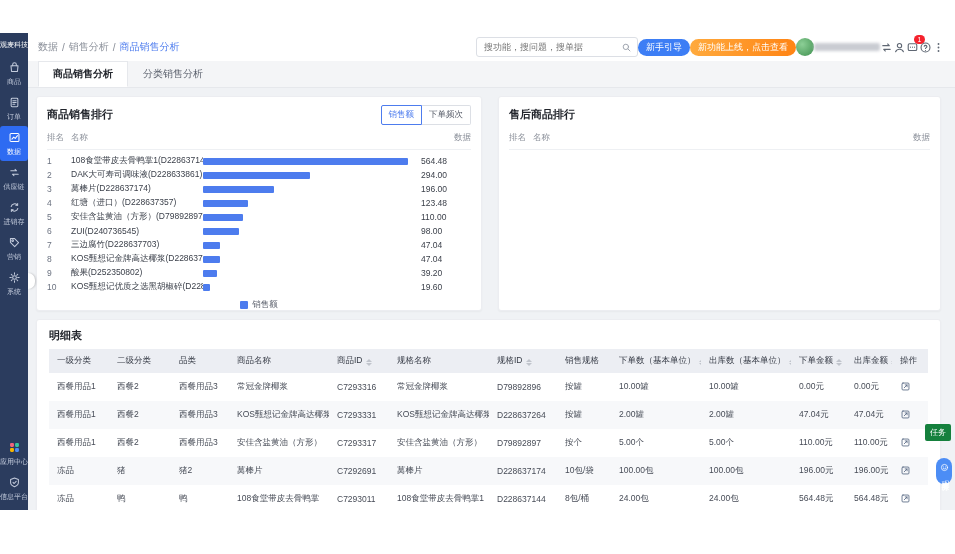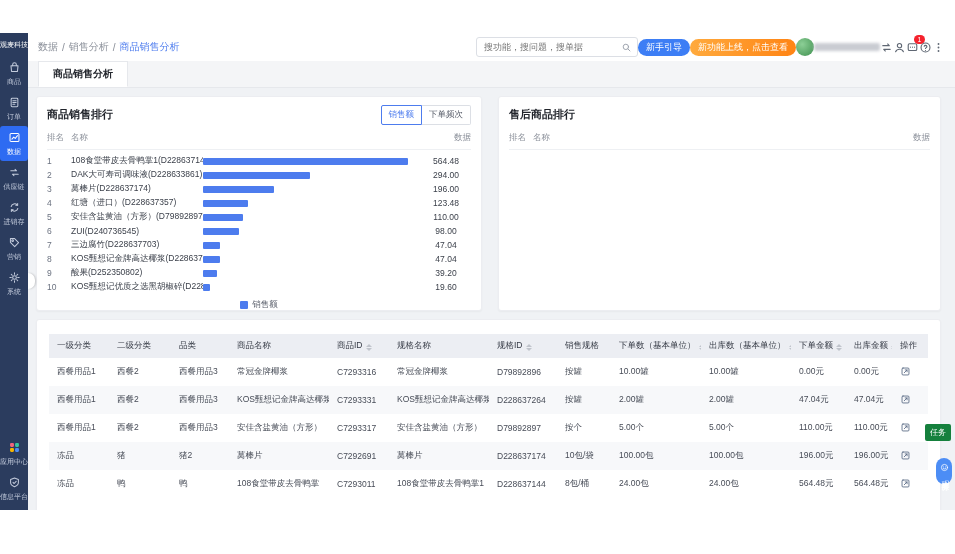--- a/index.html
+++ b/index.html
@@ -62,21 +62,21 @@
   .rank-header{display:flex;font-size:8.5px;color:#8a8f99;margin-top:8px;padding-bottom:5px;border-bottom:1px solid #eef0f3}
   .rh-rank{width:24px}
   .rh-name{flex:1}
   .rh-value{width:50px;text-align:right}
   .chart-rows{margin-top:4px}
   .crow{display:flex;align-items:center;height:14px;font-size:8.5px}
   .crow .rk{width:24px;color:#6b7280}
   .crow .nm{width:132px;flex-shrink:0;white-space:nowrap;overflow:hidden;color:#3c414b}
   .crow .track{flex:1;height:7px}
   .crow .bar{height:7px;border-radius:1px}
-  .crow .val{width:50px;text-align:center;color:#3c414b}
+  .crow .val{width:50px;text-align:left;color:#3c414b}
   .legend{display:flex;justify-content:center;align-items:center;gap:4px;font-size:8.5px;color:#5a5f6b;margin-top:5px}
   .legend-swatch{width:8px;height:8px;border-radius:1px}
   .empty-body{flex:1}
 
   
   .table-card{margin-top:8px;padding:8px 12px;height:196px;overflow:hidden}
   .dt-wrap{margin-top:6px;overflow:hidden}
   table{border-collapse:collapse;table-layout:fixed;width:881px}
   th{background:#eceef3;font-size:8.5px;color:#363b46;font-weight:normal;text-align:left;height:24px;
      padding:0 4px 0 8px;white-space:nowrap;overflow:hidden}
@@ -226,20 +226,21 @@
               <circle cx="7" cy="3.2" r="1"></circle>
               <circle cx="7" cy="7" r="1"></circle>
               <circle cx="7" cy="10.8" r="1"></circle>
             </svg>
         </span>
       </div>
     </header>
 
     <div class="tabsbar">
       <div class="tab active">商品销售分析</div>
+      <div class="tab">分类销售分析</div>
     </div>
 
     <div class="content">
       <div class="cards-row">
         <section class="card chart-card">
           <div class="chart-head">
             <div class="card-title">商品销售排行</div>
             <div class="seg">
               <button class="seg-btn active">销售额</button>
               <button class="seg-btn">下单频次</button>
@@ -345,20 +346,21 @@
           <div class="rank-header">
             <span class="rh-rank">排名</span>
             <span class="rh-name">名称</span>
             <span class="rh-value">数据</span>
           </div>
           <div class="empty-body"></div>
         </section>
       </div>
 
       <section class="card table-card">
+        <div class="card-title">明细表</div>
         <div class="dt-wrap">
           <table id="detail-table">
               <colgroup>
                 <col style="width: 60px;">
                 <col style="width: 62px;">
                 <col style="width: 58px;">
                 <col style="width: 100px;">
                 <col style="width: 60px;">
                 <col style="width: 100px;">
                 <col style="width: 68px;">

